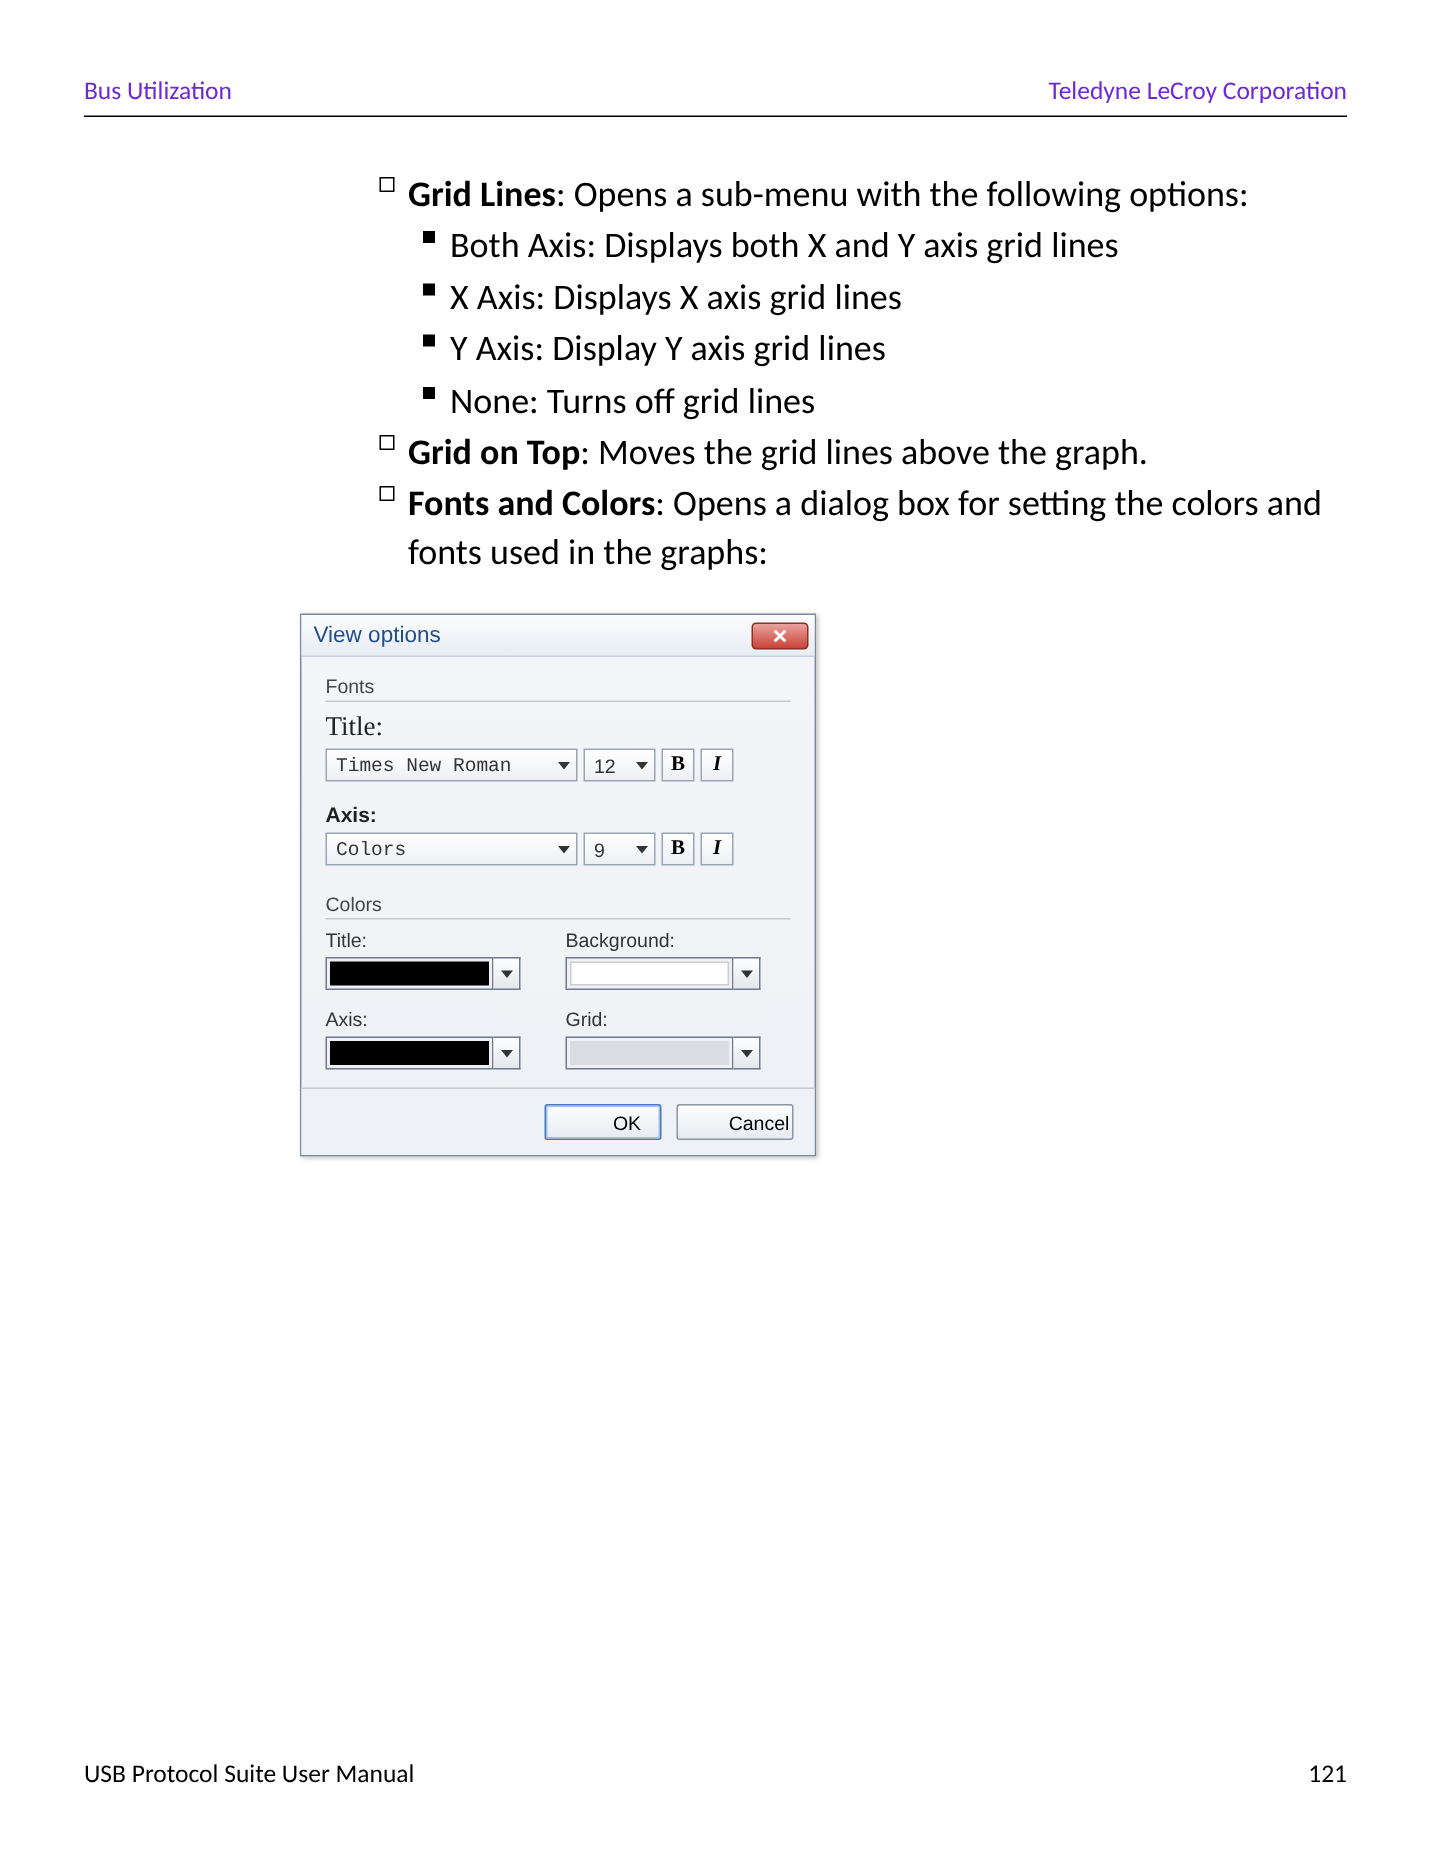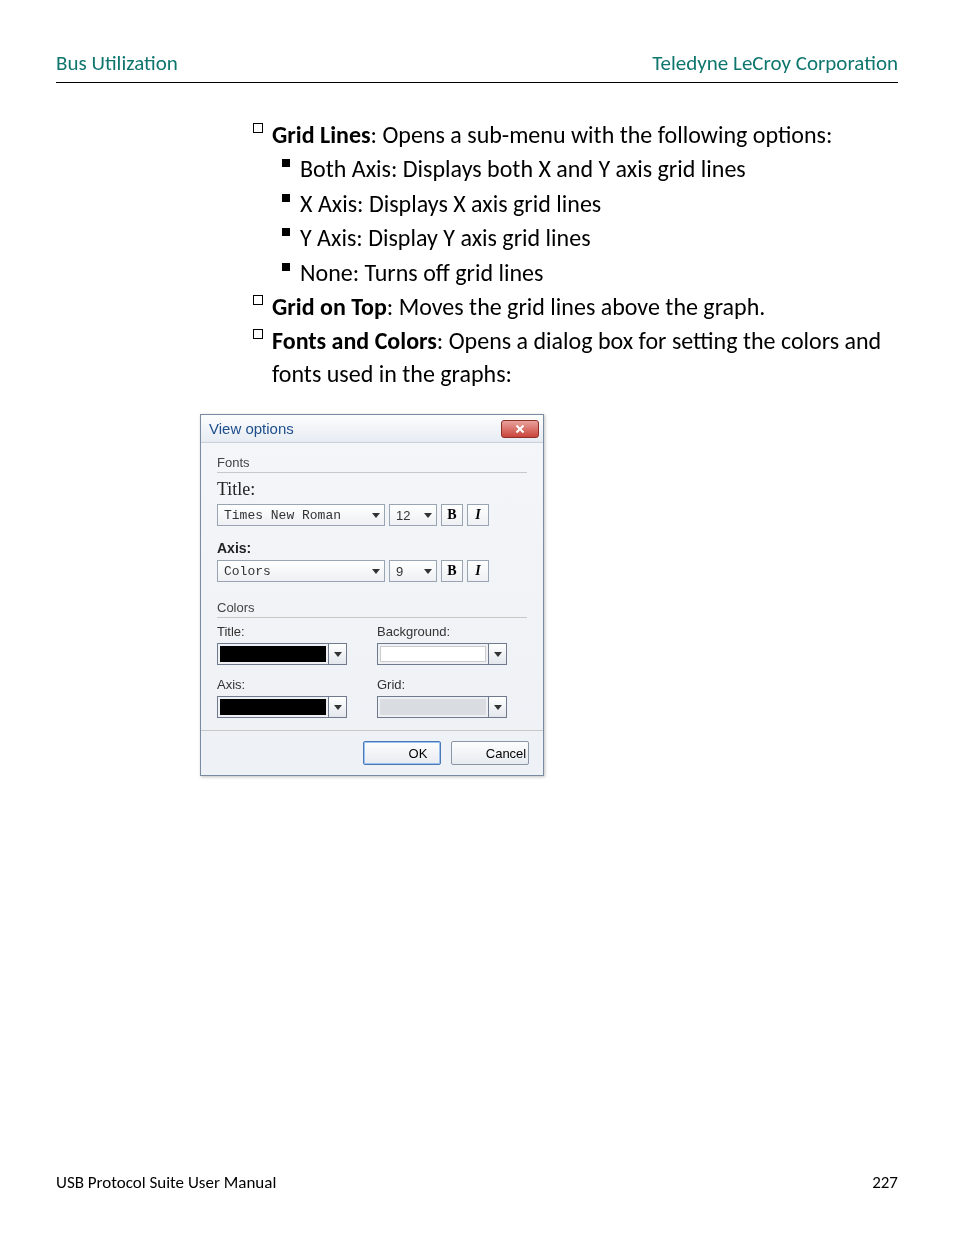--- a/index.html
+++ b/index.html
@@ -13,22 +13,22 @@
     background: #fff;
   }
   .page {
     padding: 50px 56px 40px 56px;
     height: 100%;
     position: relative;
   }
   .header {
     display: flex;
     justify-content: space-between;
-    font-size: 21px;
-    color: #0f766e;
+    font-size: 17px;
+    color: #6d28d9;
     border-bottom: 1px solid #000;
     padding-bottom: 6px;
     margin-bottom: 36px;
   }
   .content {
     margin-left: 188px;
     font-size: 24px;
     line-height: 1.35;
   }
   .row {
@@ -351,15 +351,15 @@
       </div>
     </div>
     <div class="dlg-footer">
       <div class="btn primary">OK</div>
       <div class="btn">Cancel</div>
     </div>
   </div>
 
   <div class="footer">
     <span>USB Protocol Suite User Manual</span>
-    <span>227</span>
+    <span>121</span>
   </div>
 </div>
 
 </body></html>

